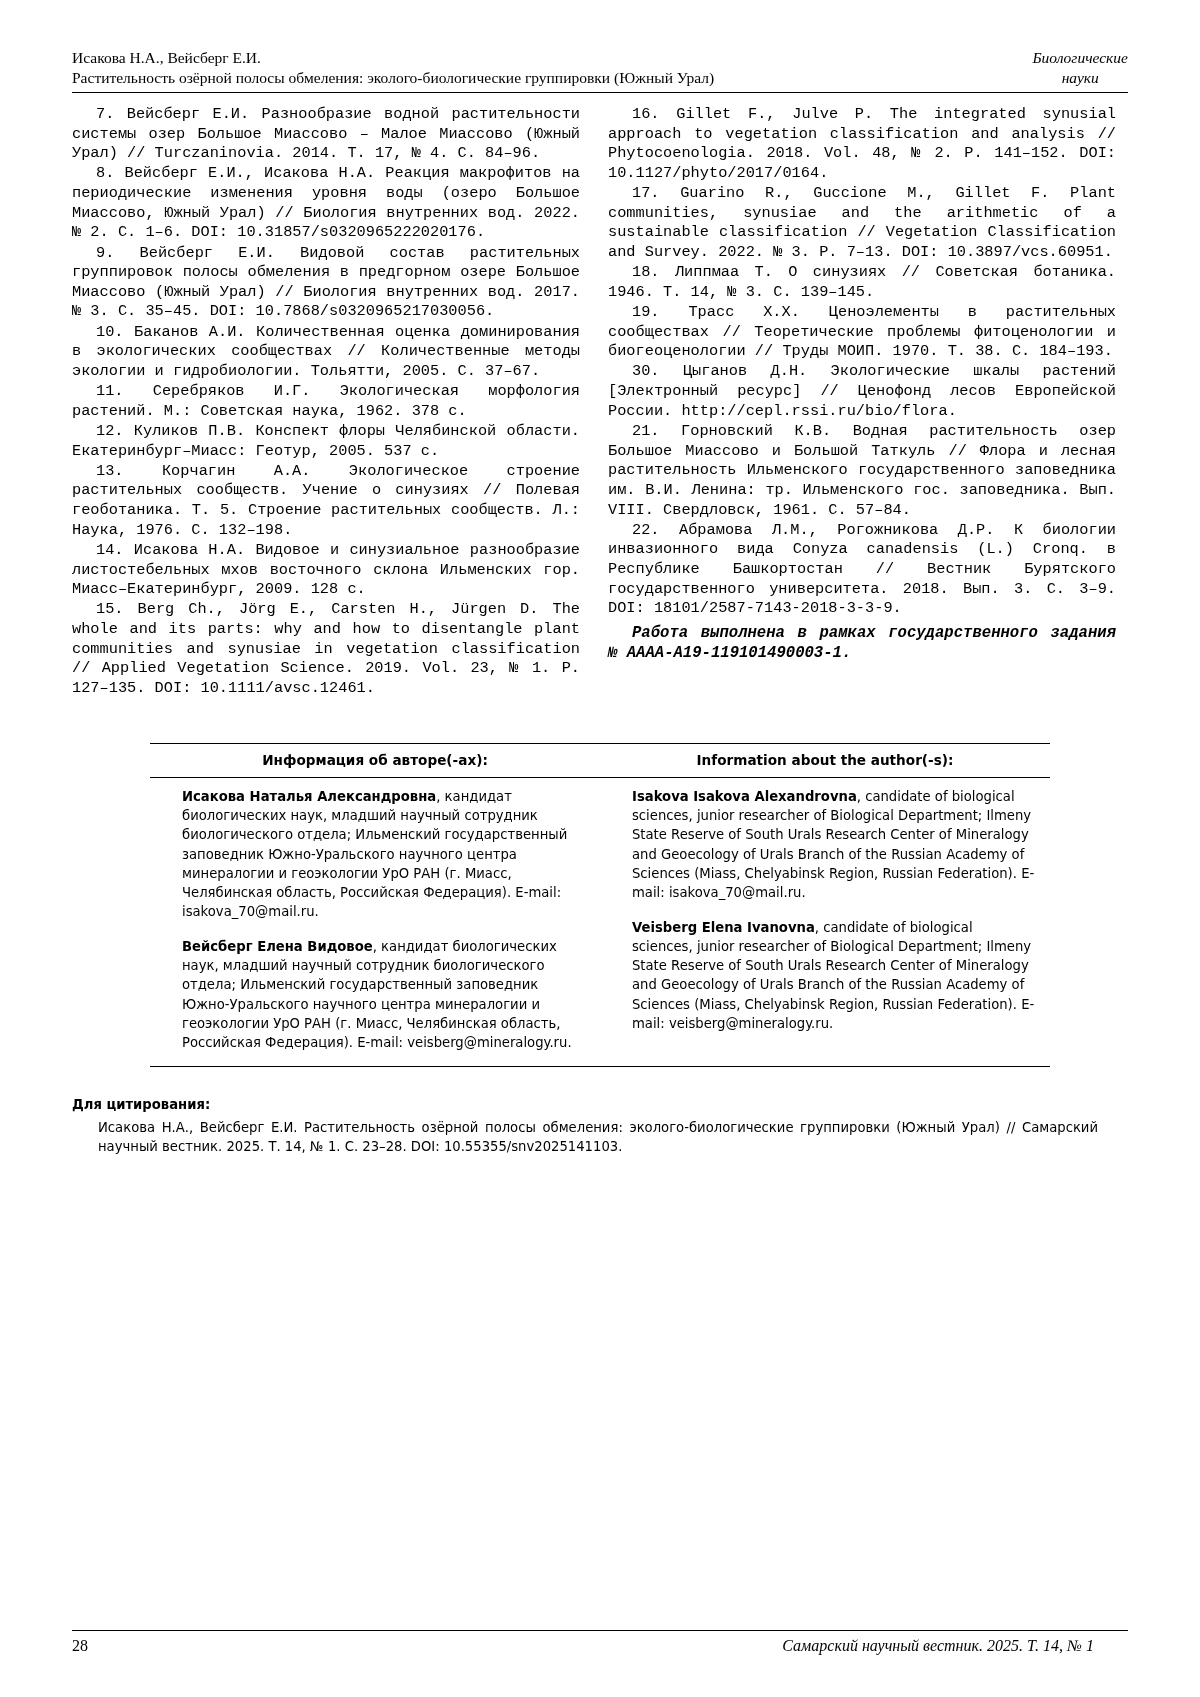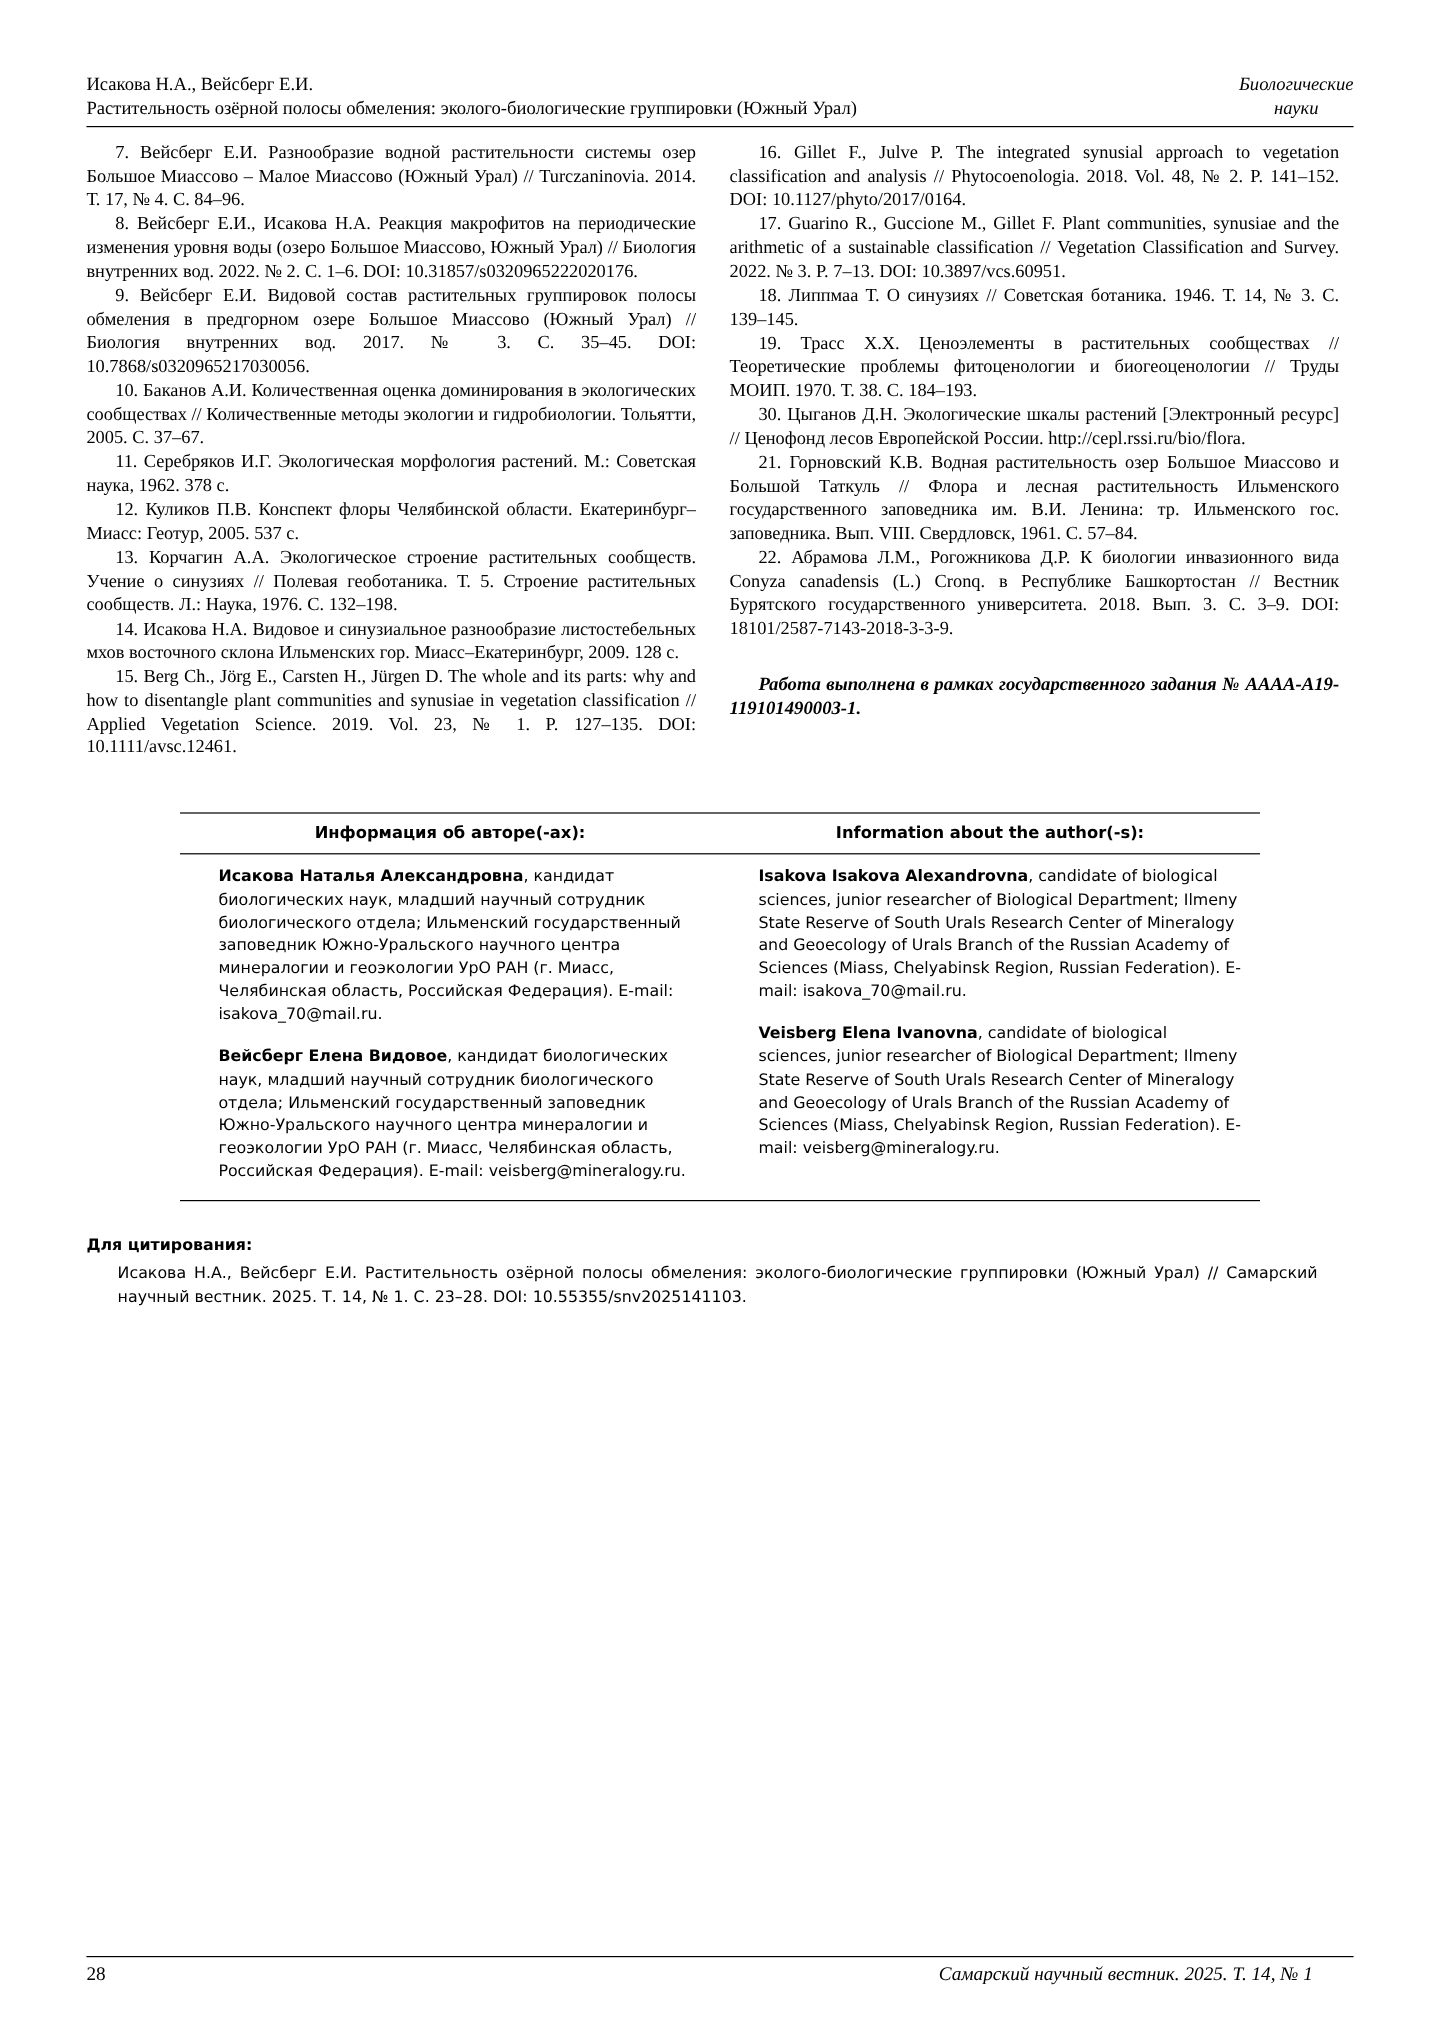--- a/index.html
+++ b/index.html
@@ -21,21 +21,20 @@
     box-sizing: border-box;
     padding: 48px 72px 40px 72px;
   }
   
   .runhead {
     display: flex;
     justify-content: space-between;
     align-items: flex-start;
     font-size: 15.5px;
     line-height: 1.32;
-    margin-top: 13px;
   }
   .runhead-left {
     flex: 1 1 auto;
   }
   .runhead-right {
     flex: 0 0 auto;
     text-align: center;
     font-style: italic;
     padding-left: 14px;
     white-space: nowrap;
@@ -43,38 +42,39 @@
   .runhead-rule {
     border-bottom: 1.1px solid #000;
     margin-top: 3px;
     margin-bottom: 12px;
   }
   
   .cols {
     display: flex;
     gap: 28px;
     margin-top: 4px;
+    font-family: Liberation Mono, monospace;
   }
   .col {
     width: 508px;
     font-size: 15.3px;
     line-height: 1.285;
     text-align: justify;
     text-justify: inter-word;
     hyphens: manual;
   }
   .ref {
     text-indent: 24px;
     margin: 0 0 0.5px 0;
   }
   .funding {
     text-indent: 24px;
     font-weight: bold;
     font-style: italic;
-    margin-top: 27px;
+    margin-top: 4px;
     font-size: 15.6px;
     line-height: 1.3;
     text-align: justify;
   }
   
   .authors-table {
     margin: 44px auto 0 auto;
     width: 900px;
     border-collapse: collapse;
     font-family: "DejaVu Sans", sans-serif;

